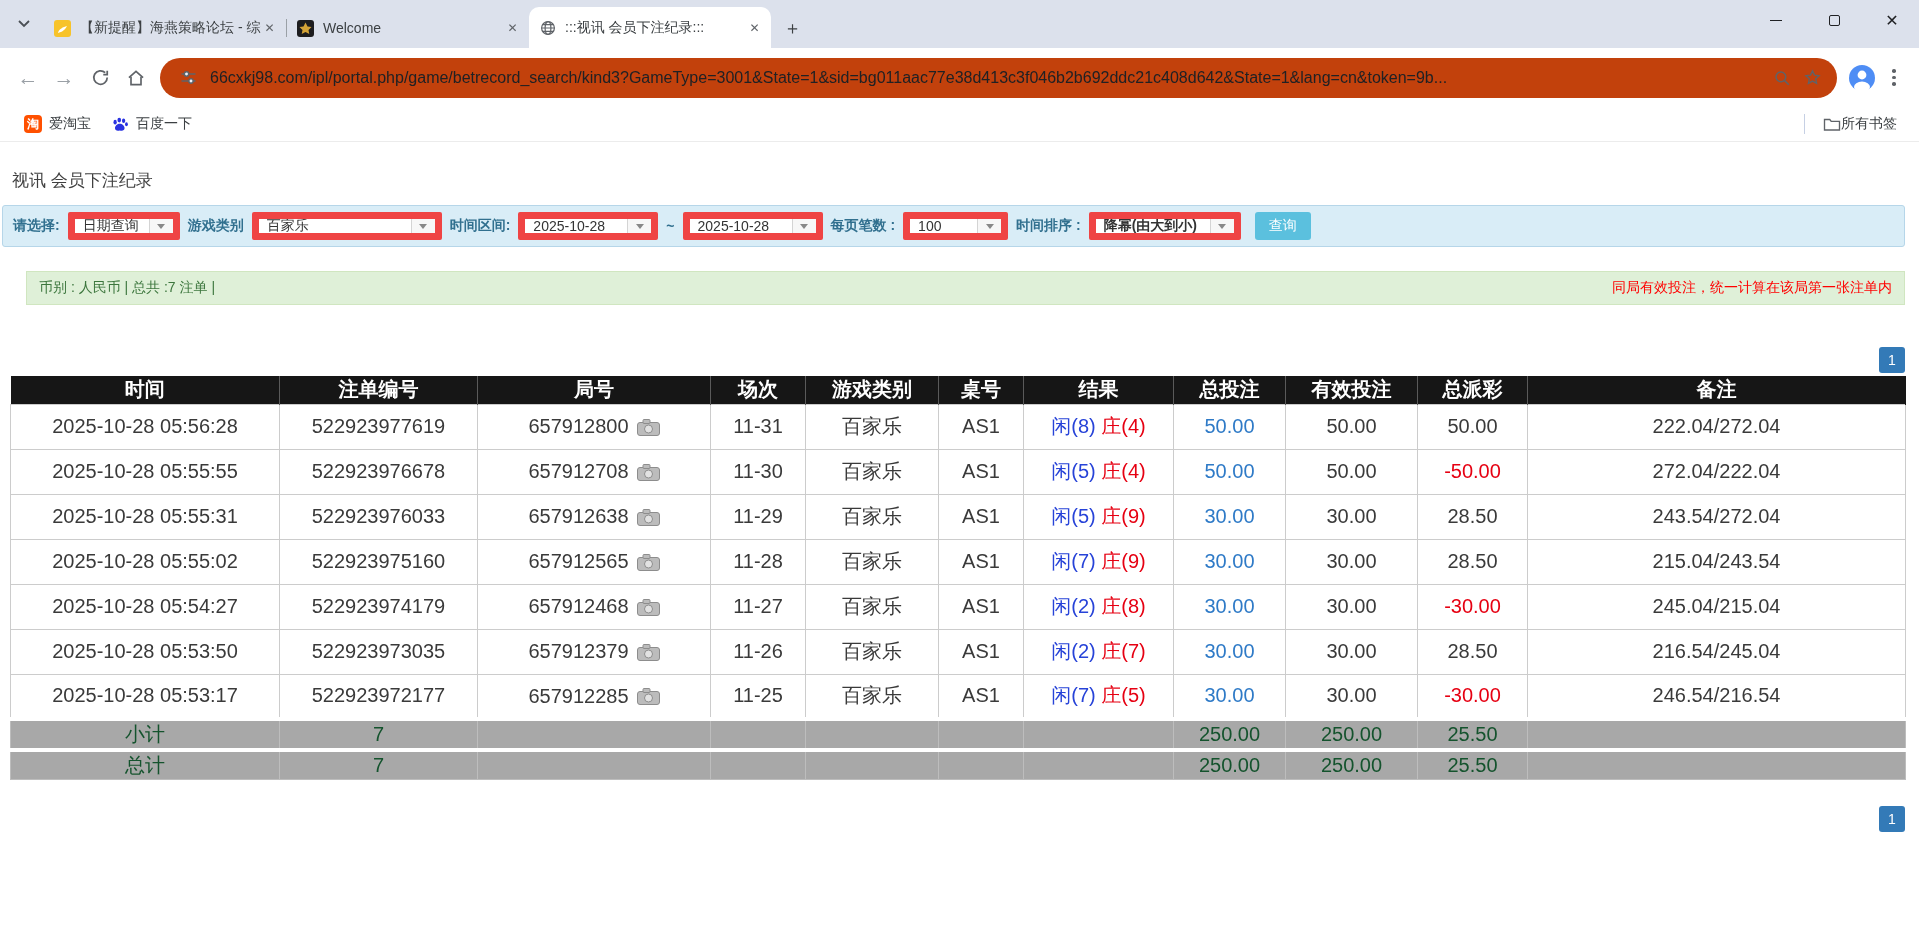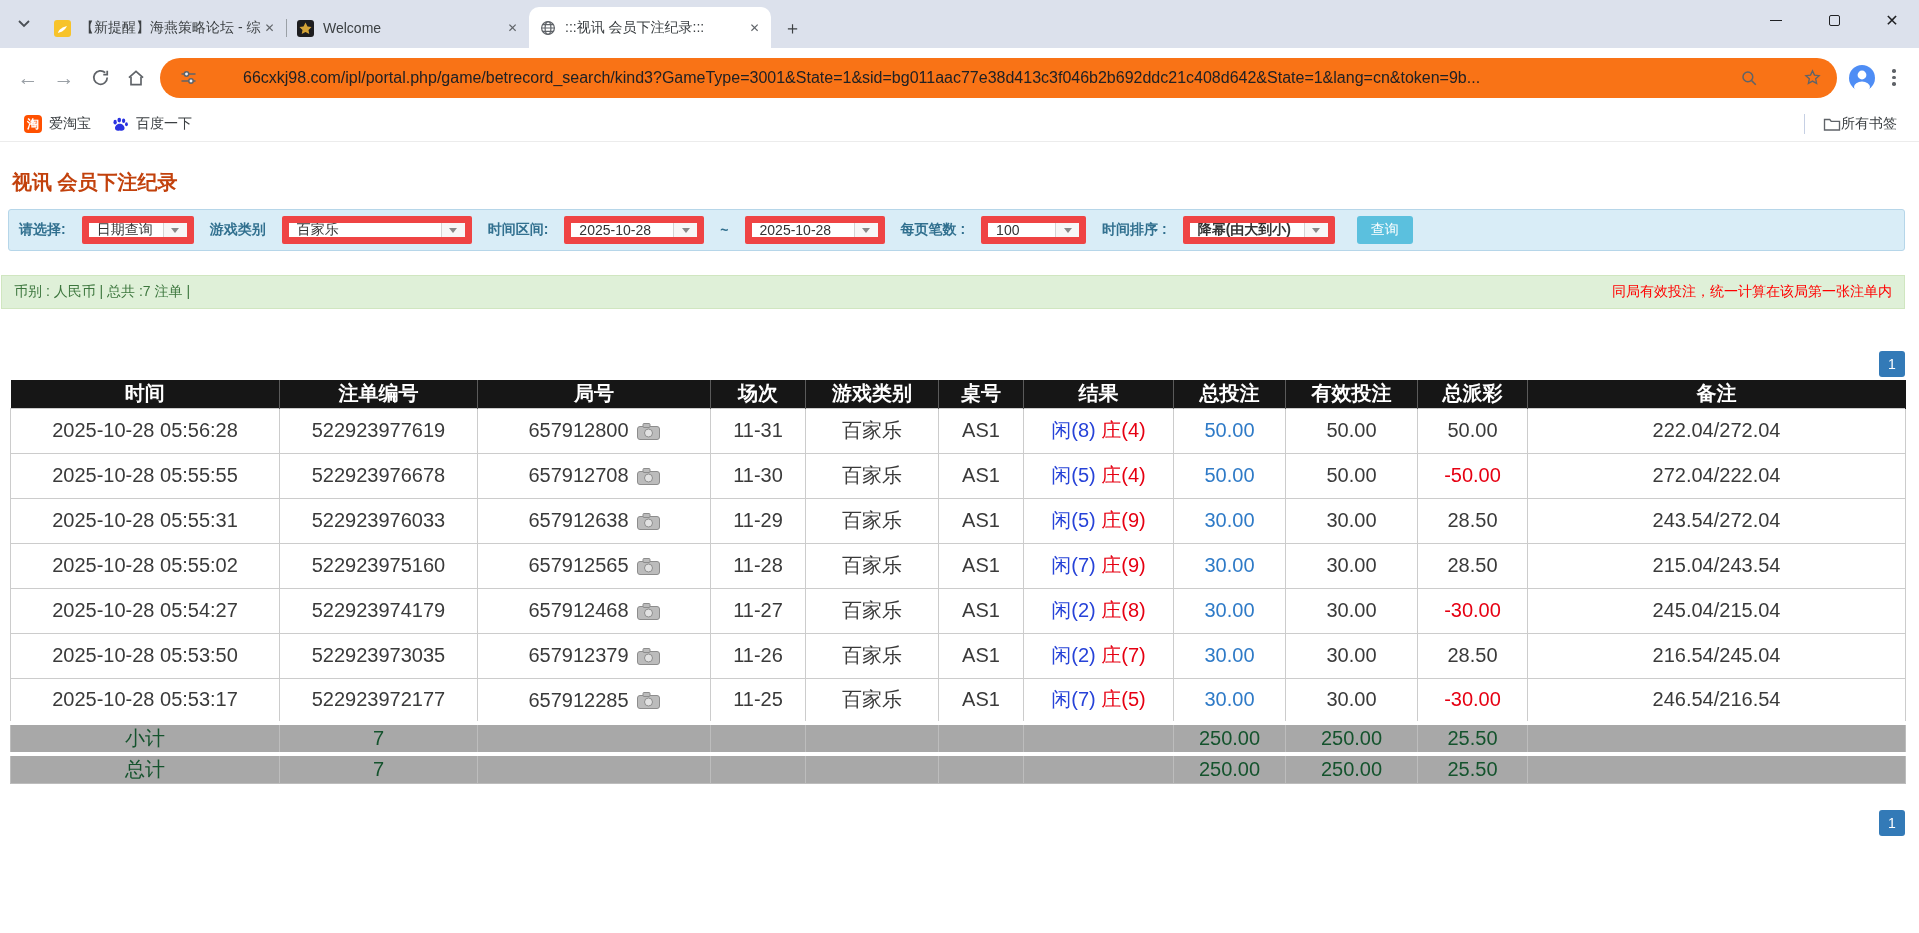--- a/index.html
+++ b/index.html
@@ -26,49 +26,49 @@
   .new-tab-btn{width:27px;height:27px;margin:0 0 7px 8px;display:flex;align-items:center;justify-content:center;
     font-size:18px;color:#3c4043;border-radius:50%;cursor:pointer;}
   .win-controls{position:absolute;right:12px;top:6px;display:flex;gap:28px;align-items:center;}
   .win-btn{width:30px;height:28px;display:flex;align-items:center;justify-content:center;color:#202124;cursor:pointer;}
   .min-glyph{width:12px;height:0;border-top:1.6px solid #202124;display:block;}
   .max-glyph{width:11px;height:11px;border:1.6px solid #202124;border-radius:2px;display:block;}
   .toolbar{height:59px;background:#fff;display:flex;align-items:center;padding:0 10px;}
   .nav-btn{width:36px;height:36px;display:flex;align-items:center;justify-content:center;border-radius:50%;
     font-size:21px;color:#5f6368;cursor:pointer;flex:0 0 auto;}
   .nav-btn.dim{color:#9aa0a6;}
-  .omnibox{flex:1;height:40px;background:#f97316;border-radius:20px;margin:0 8px 0 6px;display:flex;
-    align-items:center;padding:0 10px 0 14px;min-width:0;gap:33px;}
+  .omnibox{flex:1;height:40px;background:#c2410c;border-radius:20px;margin:0 8px 0 6px;display:flex;
+    align-items:center;padding:0 10px 0 14px;min-width:0;}
   .site-info{width:28px;height:28px;display:flex;align-items:center;justify-content:center;border-radius:50%;cursor:pointer;flex:0 0 auto;}
   .url-text{flex:1;font-size:16px;color:#202124;white-space:nowrap;overflow:hidden;margin-left:8px;}
   .omni-icon{width:30px;height:30px;display:flex;align-items:center;justify-content:center;border-radius:50%;cursor:pointer;flex:0 0 auto;}
   .avatar-btn{width:34px;height:34px;display:flex;align-items:center;justify-content:center;cursor:pointer;flex:0 0 auto;}
   .menu-btn{width:30px;height:34px;display:flex;flex-direction:column;align-items:center;justify-content:center;gap:3px;cursor:pointer;flex:0 0 auto;}
   .menu-btn i{width:3.5px;height:3.5px;border-radius:50%;background:#5f6368;display:block;}
   .bookmarks-bar{height:35px;background:#fff;display:flex;align-items:center;padding:0 14px;border-bottom:1px solid #ececec;}
   .bookmark{display:flex;align-items:center;gap:7px;font-size:14px;color:#3c4043;padding:4px 10px;border-radius:14px;cursor:pointer;}
   .bm-spacer{flex:1;}
   .bm-divider{width:1px;height:20px;background:#c6d0e4;margin:0 10px;}
   .all-bookmarks{display:flex;align-items:center;font-size:14px;color:#3c4043;padding:4px 8px;cursor:pointer;}
   .taobao-ic{width:18px;height:18px;background:#ff5000;border-radius:4px;color:#fff;font-size:12px;display:flex;
     align-items:center;justify-content:center;font-weight:bold;}
   
   .content{background:#fff;}
-  .page-title{font-size:20px;color:#c2410c;padding:27px 0 0 12px;font-weight:700;}
-  .filter-panel{margin:13px 14px 0 8px;background:var(--filter-bg);border:1px solid var(--filter-border);
-    border-radius:3px;padding:6px 10px;display:flex;align-items:center;gap:16px;font-size:14px;}
+  .page-title{font-size:17px;color:#404040;padding:27px 0 0 12px;font-weight:400;}
+  .filter-panel{margin:13px 14px 0 2px;background:var(--filter-bg);border:1px solid var(--filter-border);
+    border-radius:3px;padding:6px 10px;display:flex;align-items:center;gap:8px;font-size:14px;}
   .f-label{color:var(--filter-label);font-weight:bold;white-space:nowrap;}
   .combo{height:28px;background:#fff;border:7px solid #ef4444;display:flex;align-items:stretch;border-radius:2px;cursor:pointer;}
   .combo .val{display:flex;align-items:center;padding:0 8px;color:#333;flex:1;white-space:nowrap;overflow:hidden;}
   .combo .arrow{width:24px;border-left:1px solid #d4d4d4;background:#f7f7f7;display:flex;align-items:center;justify-content:center;}
   .combo .arrow::after{content:"";border-left:4px solid transparent;border-right:4px solid transparent;border-top:5px solid #888;}
   .tilde{color:var(--filter-label);font-weight:bold;}
   .search-btn{height:28px;padding:0 14px;background:var(--button-bg);color:#fff;border:none;border-radius:3px;
     font-size:14px;cursor:pointer;margin-left:6px;}
-  .notice-bar{margin:24px 14px 0 1px;background:var(--notice-bg);border:1px solid var(--notice-border);
+  .notice-bar{margin:24px 14px 0 26px;background:var(--notice-bg);border:1px solid var(--notice-border);
     padding:7px 12px;display:flex;align-items:center;justify-content:space-between;font-size:14px;}
   .notice-left{color:var(--notice-text);}
   .notice-right{color:var(--notice-alert);}
   .pager{margin:0 14px 0 10px;display:flex;justify-content:flex-end;}
   .pager.top{margin-top:42px;margin-bottom:3px;}
   .pager.bottom{margin-top:26px;}
   .page-btn{min-width:26px;height:26px;background:var(--accent);color:#fff;font-size:14px;border:none;border-radius:3px;
     display:flex;align-items:center;justify-content:center;cursor:pointer;}
   table.bet-table{margin:0 14px 0 10px;width:1895px;border-collapse:collapse;font-size:20px;table-layout:fixed;}
   .bet-table th{background:var(--header-bg);color:#fff;height:28px;font-weight:bold;border-right:1px solid #5a5a5a;}

